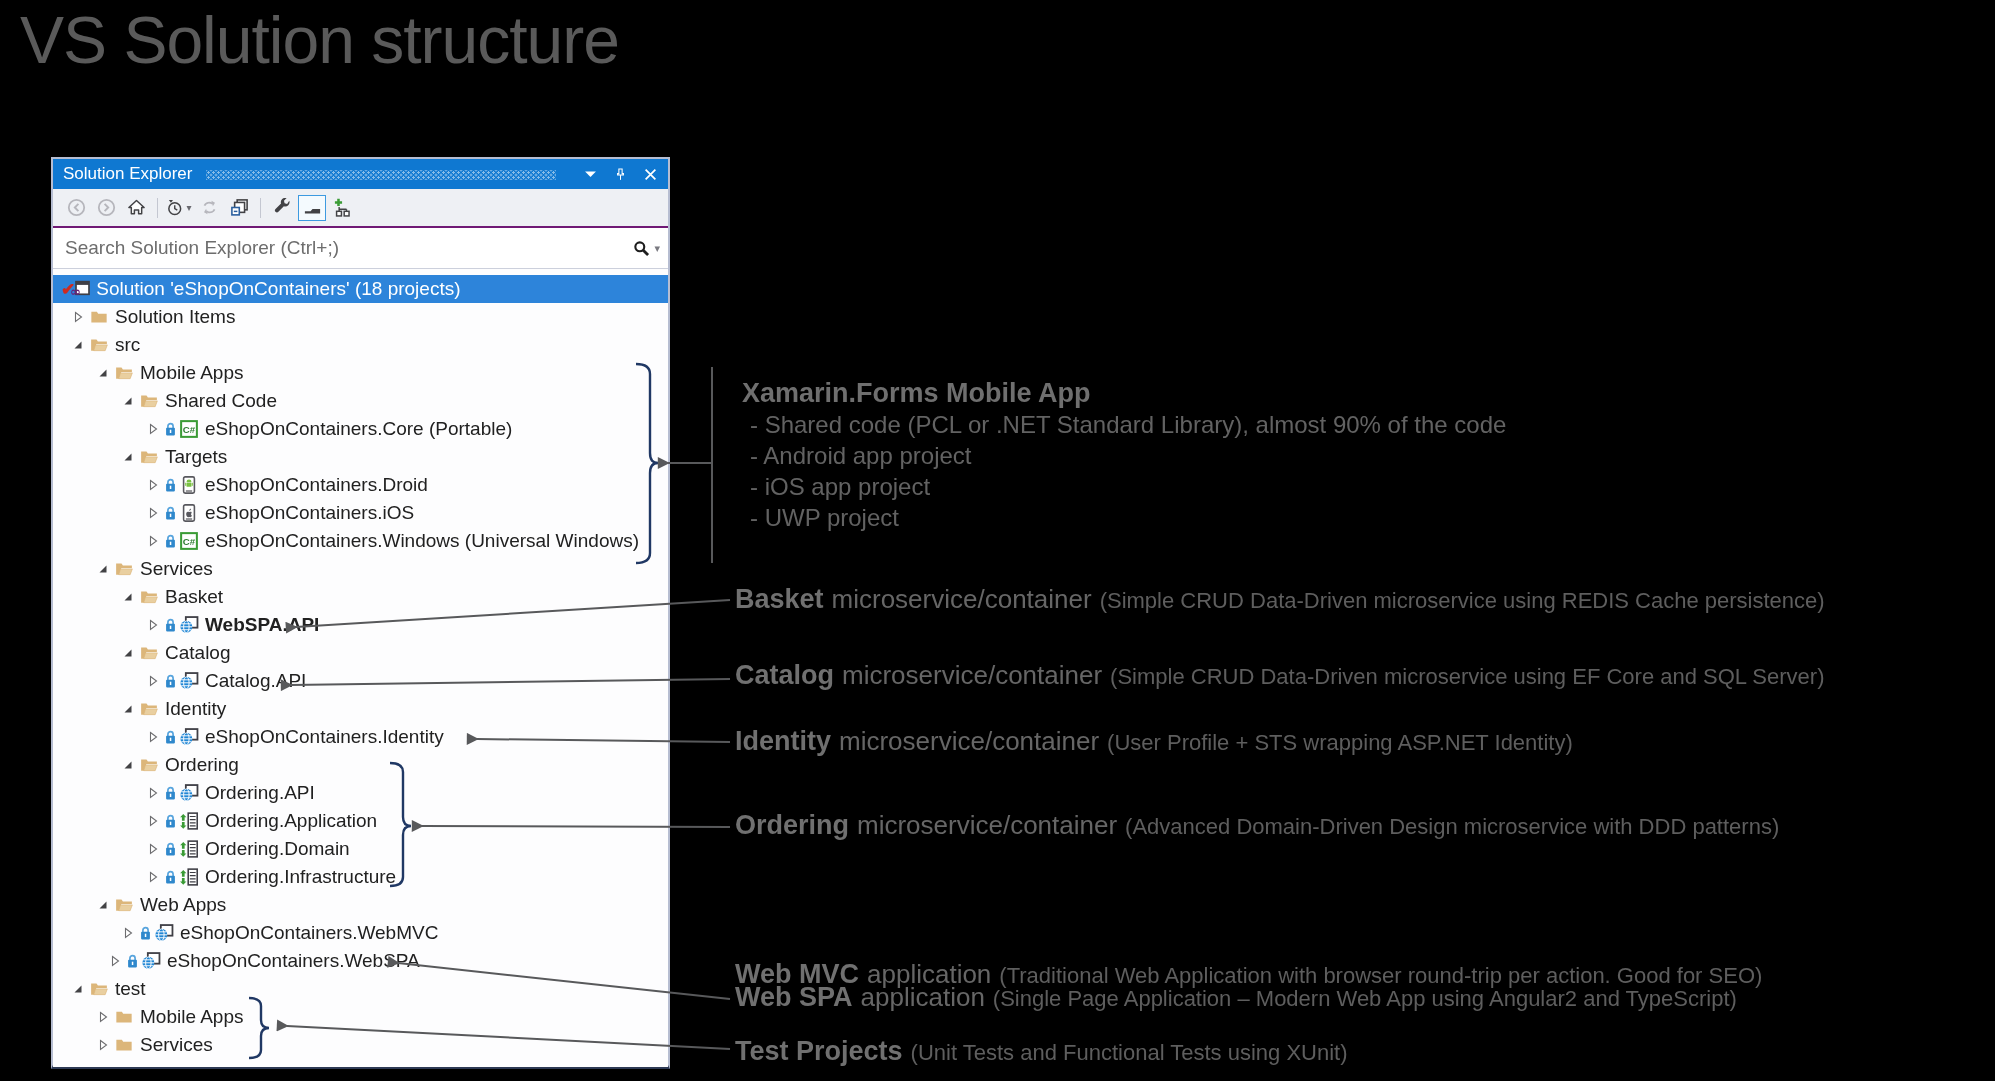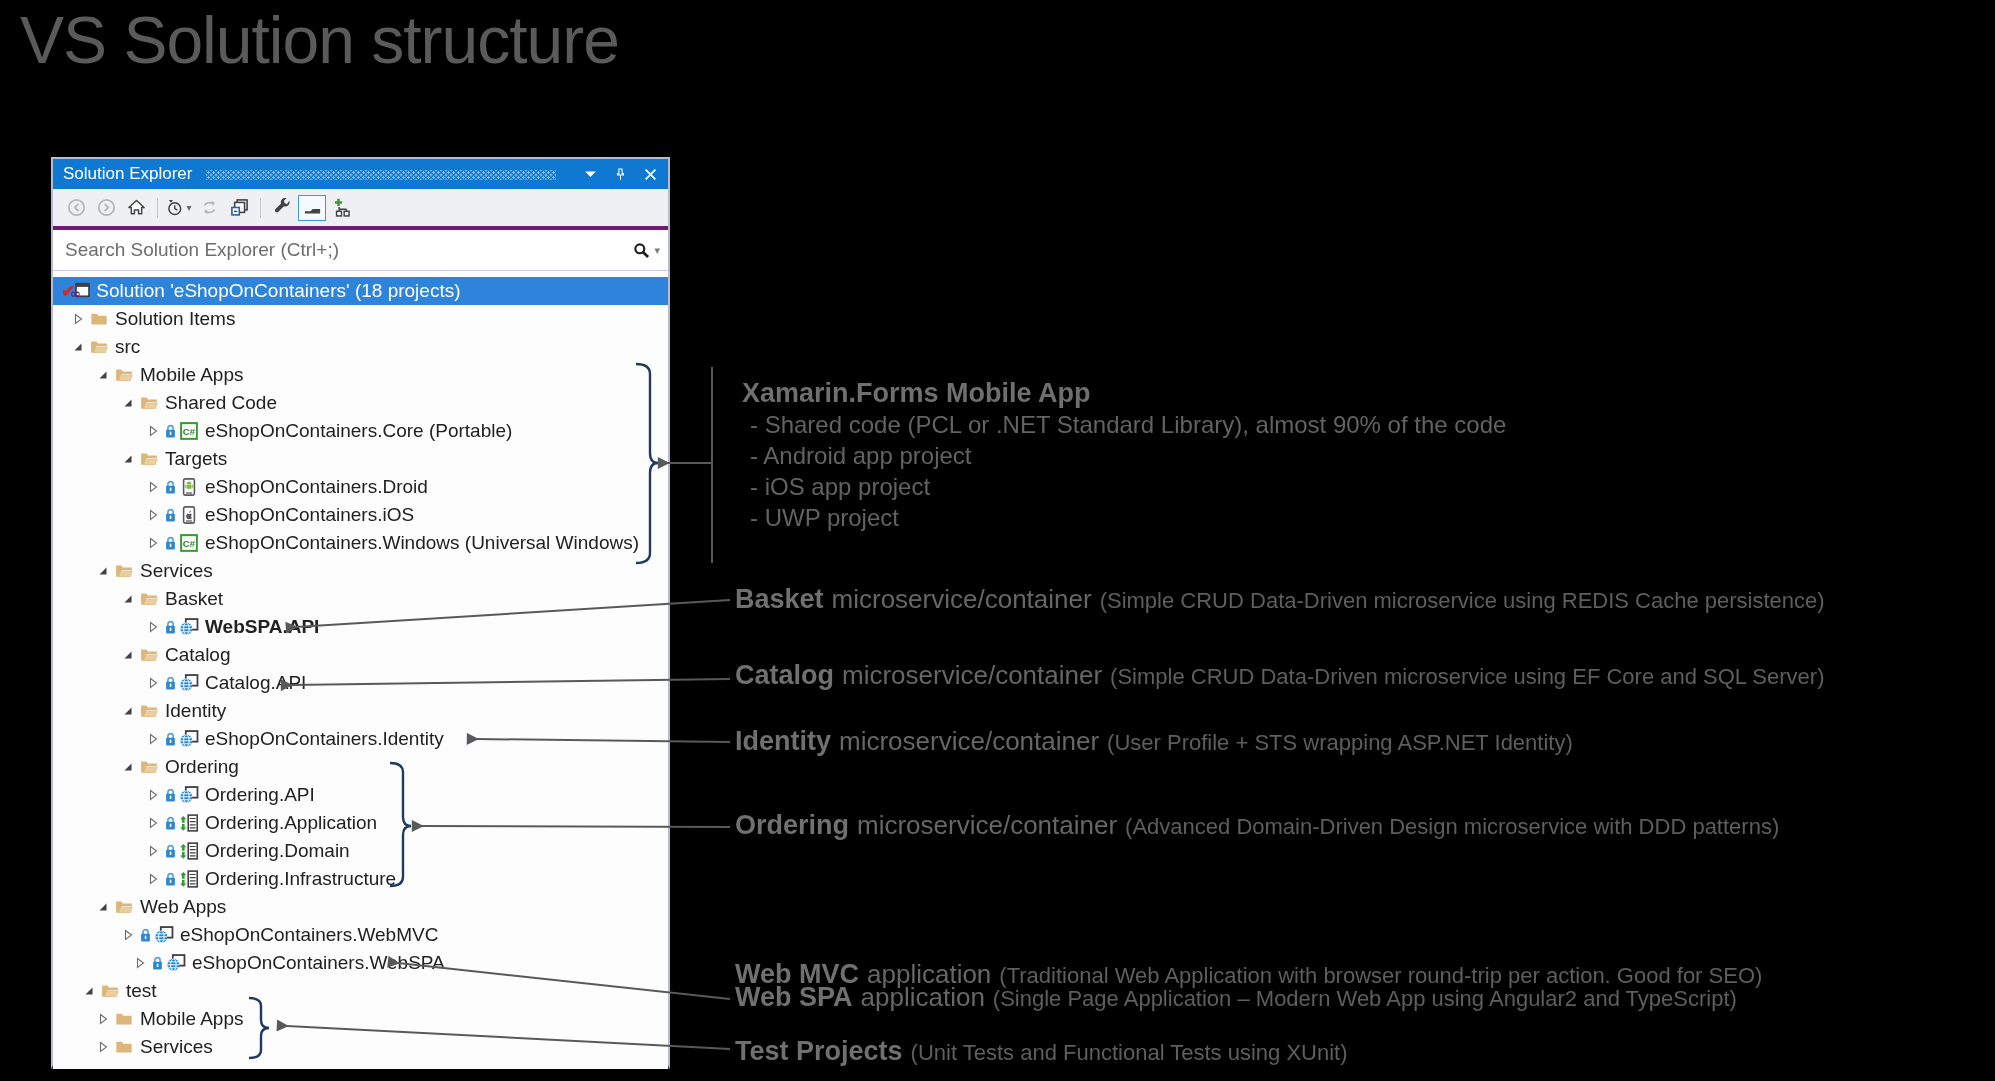--- a/index.html
+++ b/index.html
@@ -25,21 +25,21 @@
   .tb-ic svg{width:13px;height:13px;}
 
   .toolbar{height:37px;background:#eef0f4;display:flex;align-items:center;padding-left:8px;}
   .tb-btn{width:28px;height:26px;display:inline-flex;align-items:center;justify-content:center;
           margin:0 1px;border:1px solid transparent;background:transparent;padding:0;}
   .tb-btn svg{width:19px;height:19px;}
   .tb-btn.active{border:1px solid #3d9ae0;background:#f4fafe;}
   .tb-btn .dd{font-size:10px;color:#6a6a70;margin-left:1px;}
   .tb-sep{width:1px;height:20px;background:#c4c7d1;margin:0 6px;}
 
-  .searchrow{height:40px;background:#fff;border-top:4px solid #701a75;border-bottom:1px solid #ccd0dc;
+  .searchrow{height:40px;background:#fff;border-top:2px solid #701a75;border-bottom:1px solid #ccd0dc;
              display:flex;align-items:center;padding:0 8px 0 10px;}
   .searchrow input{flex:1;border:none;outline:none;font-size:19px;color:#3a3a3a;
                    font-family:"Liberation Sans",sans-serif;background:transparent;}
   .searchrow input::placeholder{color:#6d6d6d;}
   .s-ic{display:inline-flex;align-items:center;}
   .s-ic svg{width:17px;height:17px;}
   .s-dd{font-size:11px;color:#7a7a80;margin-left:4px;}
 
   .tree{padding-top:6px;height:calc(100% - 114px);overflow:hidden;background:#fdfdfe;}
   .row{height:28px;display:flex;align-items:center;font-size:19px;color:#212121;
@@ -621,21 +621,21 @@
               <rect x="6" y="1" width="11" height="10" fill="#fff" stroke="#3f3f46" stroke-width="1.7"></rect>
               <circle cx="6.5" cy="10.2" r="5.6" fill="#2287d5"></circle>
               <g stroke="#fff" stroke-width="0.9" fill="none">
                 <ellipse cx="6.5" cy="10.2" rx="2.6" ry="5.6"></ellipse>
                 <path d="M0.9 10.2h11.2M1.7 7.4h9.6M1.7 13h9.6"></path>
               </g>
             </svg>
           </span>
           <span class="lbl">eShopOnContainers.WebMVC</span>
         </div>
-        <div class="row" style="padding-left: 79px;">
+        <div class="row" style="padding-left: 54px;">
           <span class="expander">
             <svg viewBox="0 0 16 16">
               <path d="M5.5 3.5l6 4.5-6 4.5z" fill="#fff" stroke="#6d6d70" stroke-width="1.1"></path>
             </svg>
           </span>
           <span class="icon lock">
             <svg viewBox="0 0 12 16">
               <path d="M3.4 7V5.2a2.6 2.6 0 0 1 5.2 0V7" fill="none" stroke="#57a4dd" stroke-width="1.7"></path>
               <rect x="1.6" y="6.8" width="8.8" height="7.6" rx="0.8" fill="#2f88cc"></rect>
               <rect x="5.3" y="8.7" width="1.5" height="3.3" fill="#fff"></rect>
@@ -646,21 +646,21 @@
               <rect x="6" y="1" width="11" height="10" fill="#fff" stroke="#3f3f46" stroke-width="1.7"></rect>
               <circle cx="6.5" cy="10.2" r="5.6" fill="#2287d5"></circle>
               <g stroke="#fff" stroke-width="0.9" fill="none">
                 <ellipse cx="6.5" cy="10.2" rx="2.6" ry="5.6"></ellipse>
                 <path d="M0.9 10.2h11.2M1.7 7.4h9.6M1.7 13h9.6"></path>
               </g>
             </svg>
           </span>
           <span class="lbl">eShopOnContainers.WebSPA</span>
         </div>
-        <div class="row" style="padding-left: 28px;">
+        <div class="row" style="padding-left: 17px;">
           <span class="expander">
             <svg viewBox="0 0 16 16">
               <path d="M11.5 4.5v7h-7z" fill="#424245"></path>
             </svg>
           </span>
           <span class="icon main">
             <svg viewBox="0 0 16 16">
               <path d="M1 13V3.2h4.8L7 4.9h8v2.3H5.6L3.8 13z" fill="#dcb67a"></path>
               <path d="M5 7.9h10.4L13.5 13H3.3z" fill="#e9cfa0" stroke="#dcb67a" stroke-width="0.6"></path>
             </svg>

